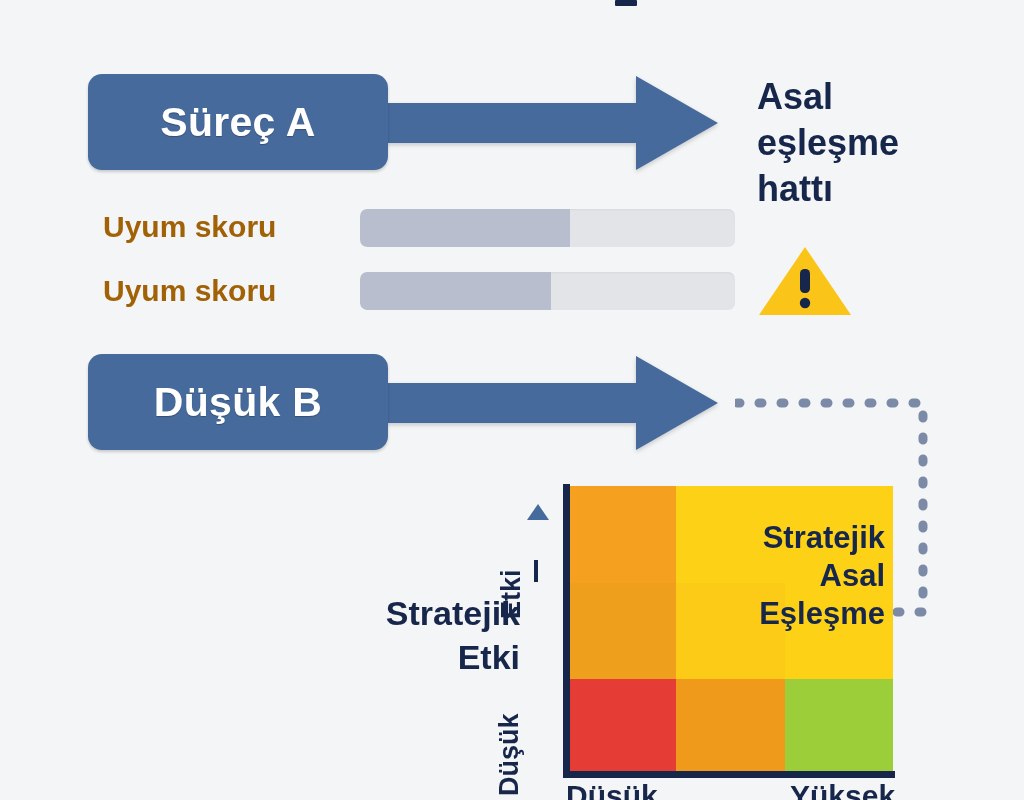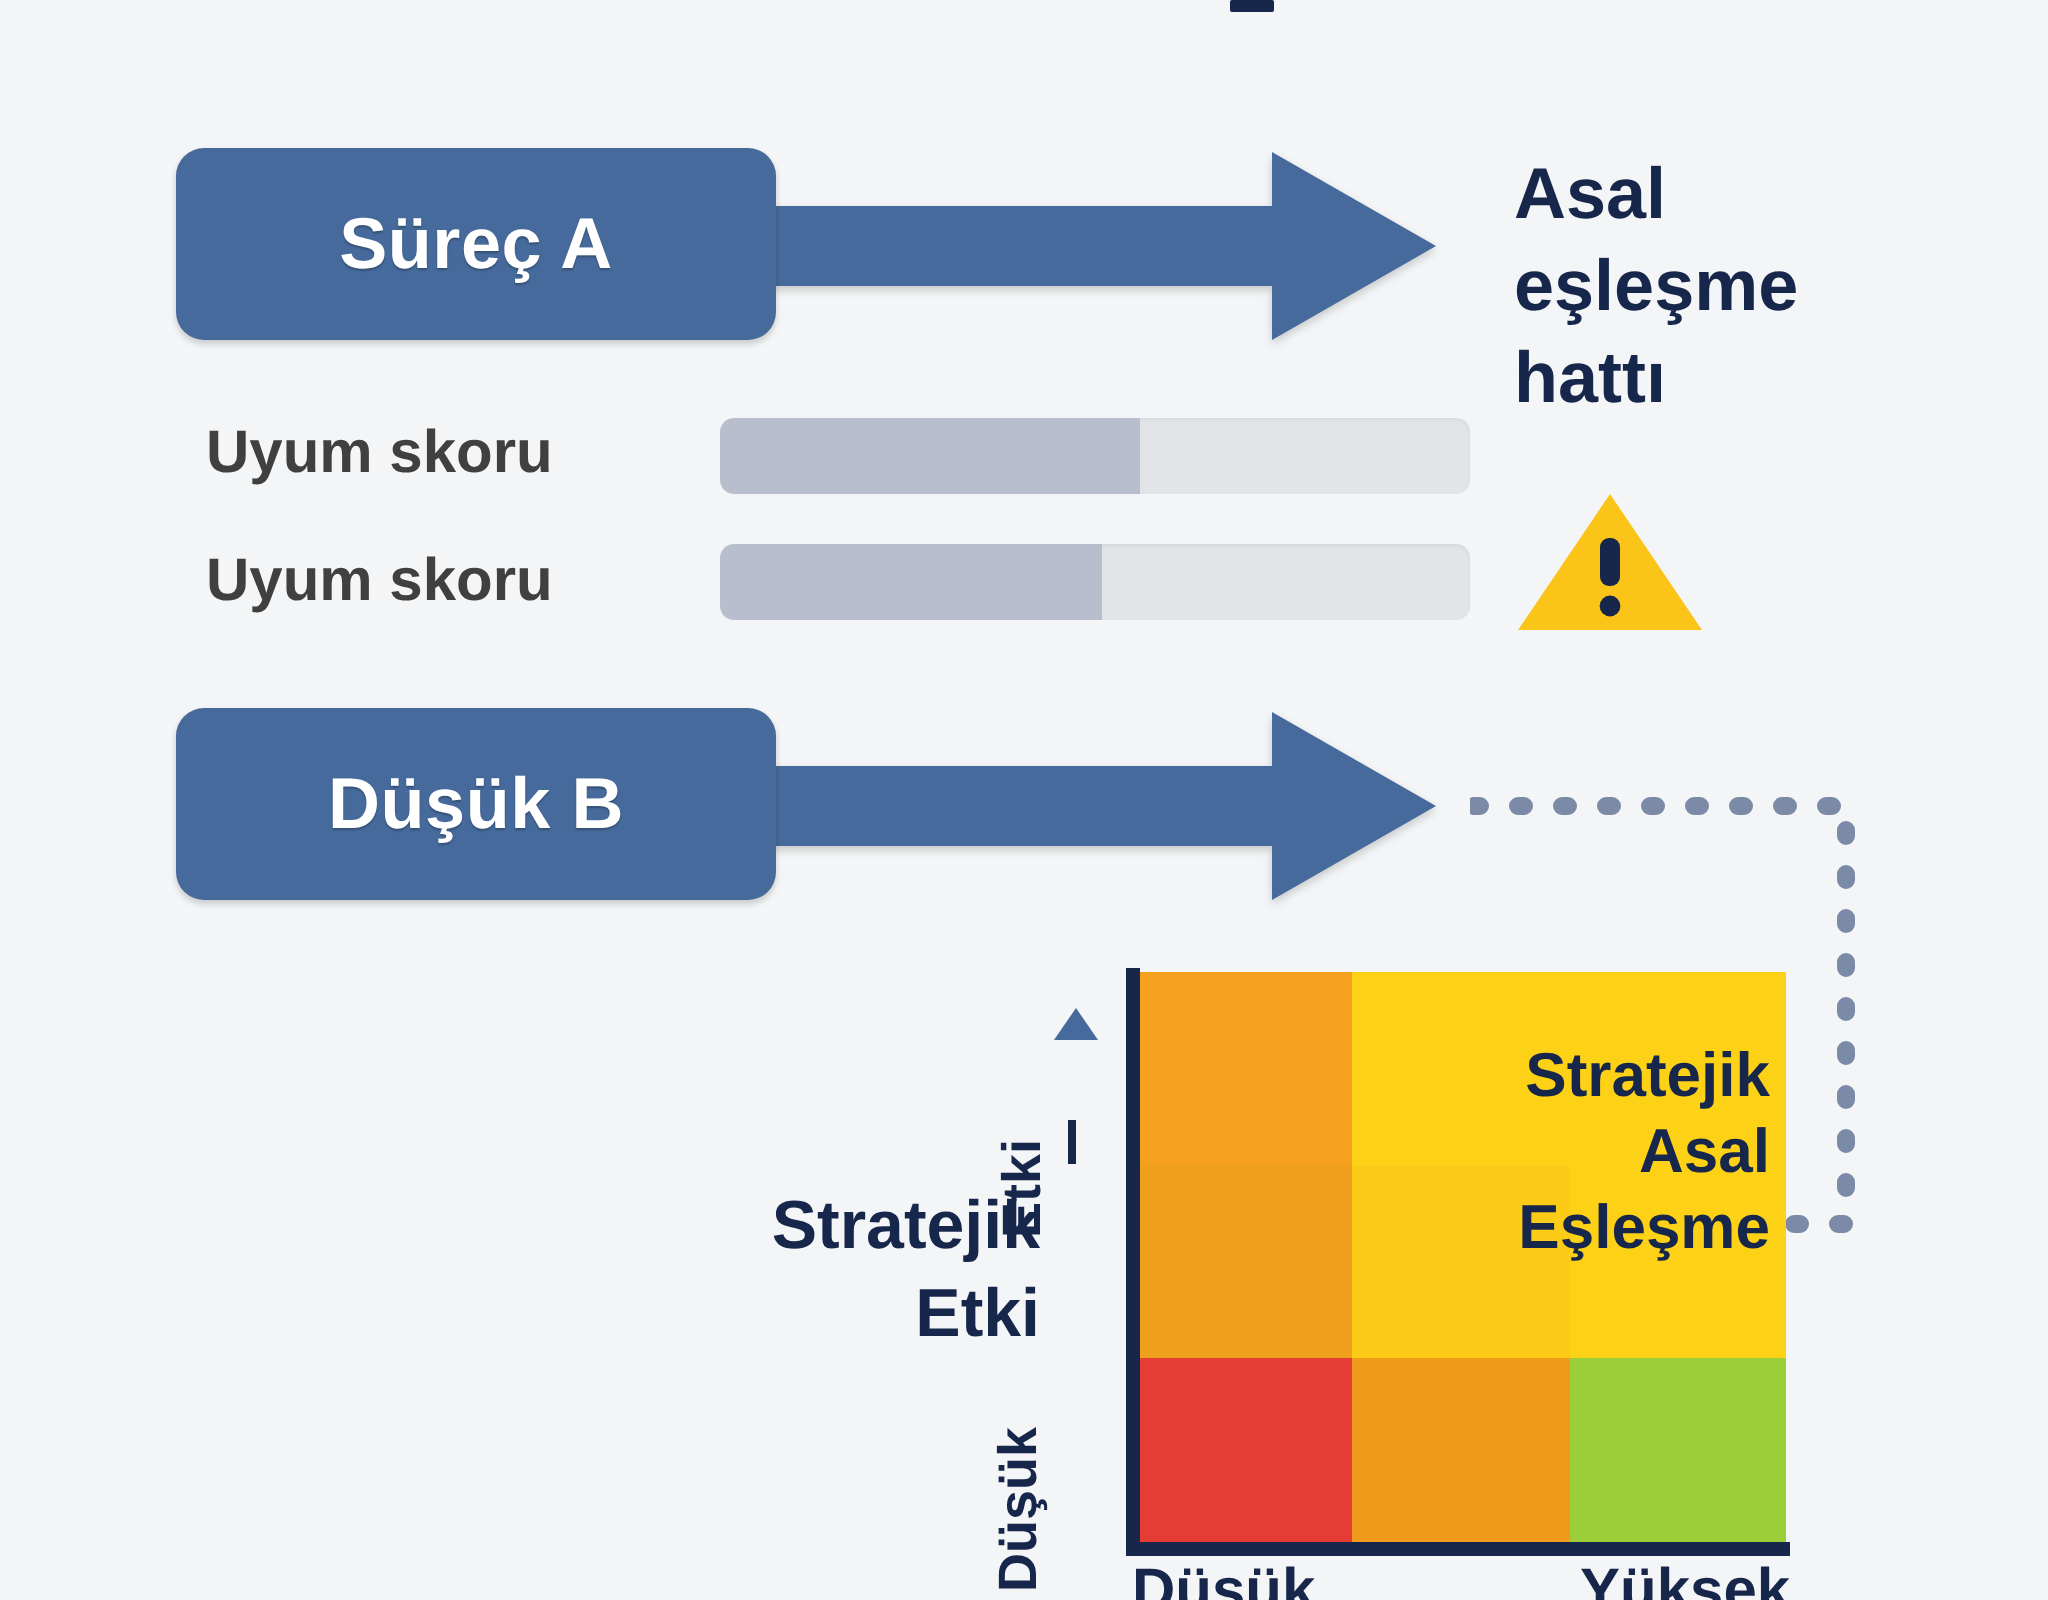--- a/index.html
+++ b/index.html
@@ -27,37 +27,37 @@
     background: #466a9b;
     border-radius: 14px;
     box-shadow: 0 2px 3px rgba(0,0,0,0.18);
     display: flex;
     align-items: center;
     justify-content: center;
   }
   .proc-label {
     color: #ffffff;
     font-weight: bold;
-    font-size: 36px;
+    font-size: 41px;
     letter-spacing: 0.3px;
     text-shadow: 0 1px 1px rgba(0,0,0,0.25);
     white-space: nowrap;
   }
 
   
   .arrow-wrap {
     position: absolute;
     filter: drop-shadow(0 2px 2px rgba(0,0,0,0.18));
   }
   .arrow-wrap svg { display: block; }
 
   
   .score-label {
     position: absolute;
-    color: #404040;
+    color: #a16207;
     font-weight: bold;
     font-size: 30px;
     white-space: nowrap;
   }
   .bar-track {
     position: absolute;
     background: #e2e4e8;
     border-radius: 7px;
     overflow: hidden;
     box-shadow: inset 0 1px 2px rgba(0,0,0,0.05);

